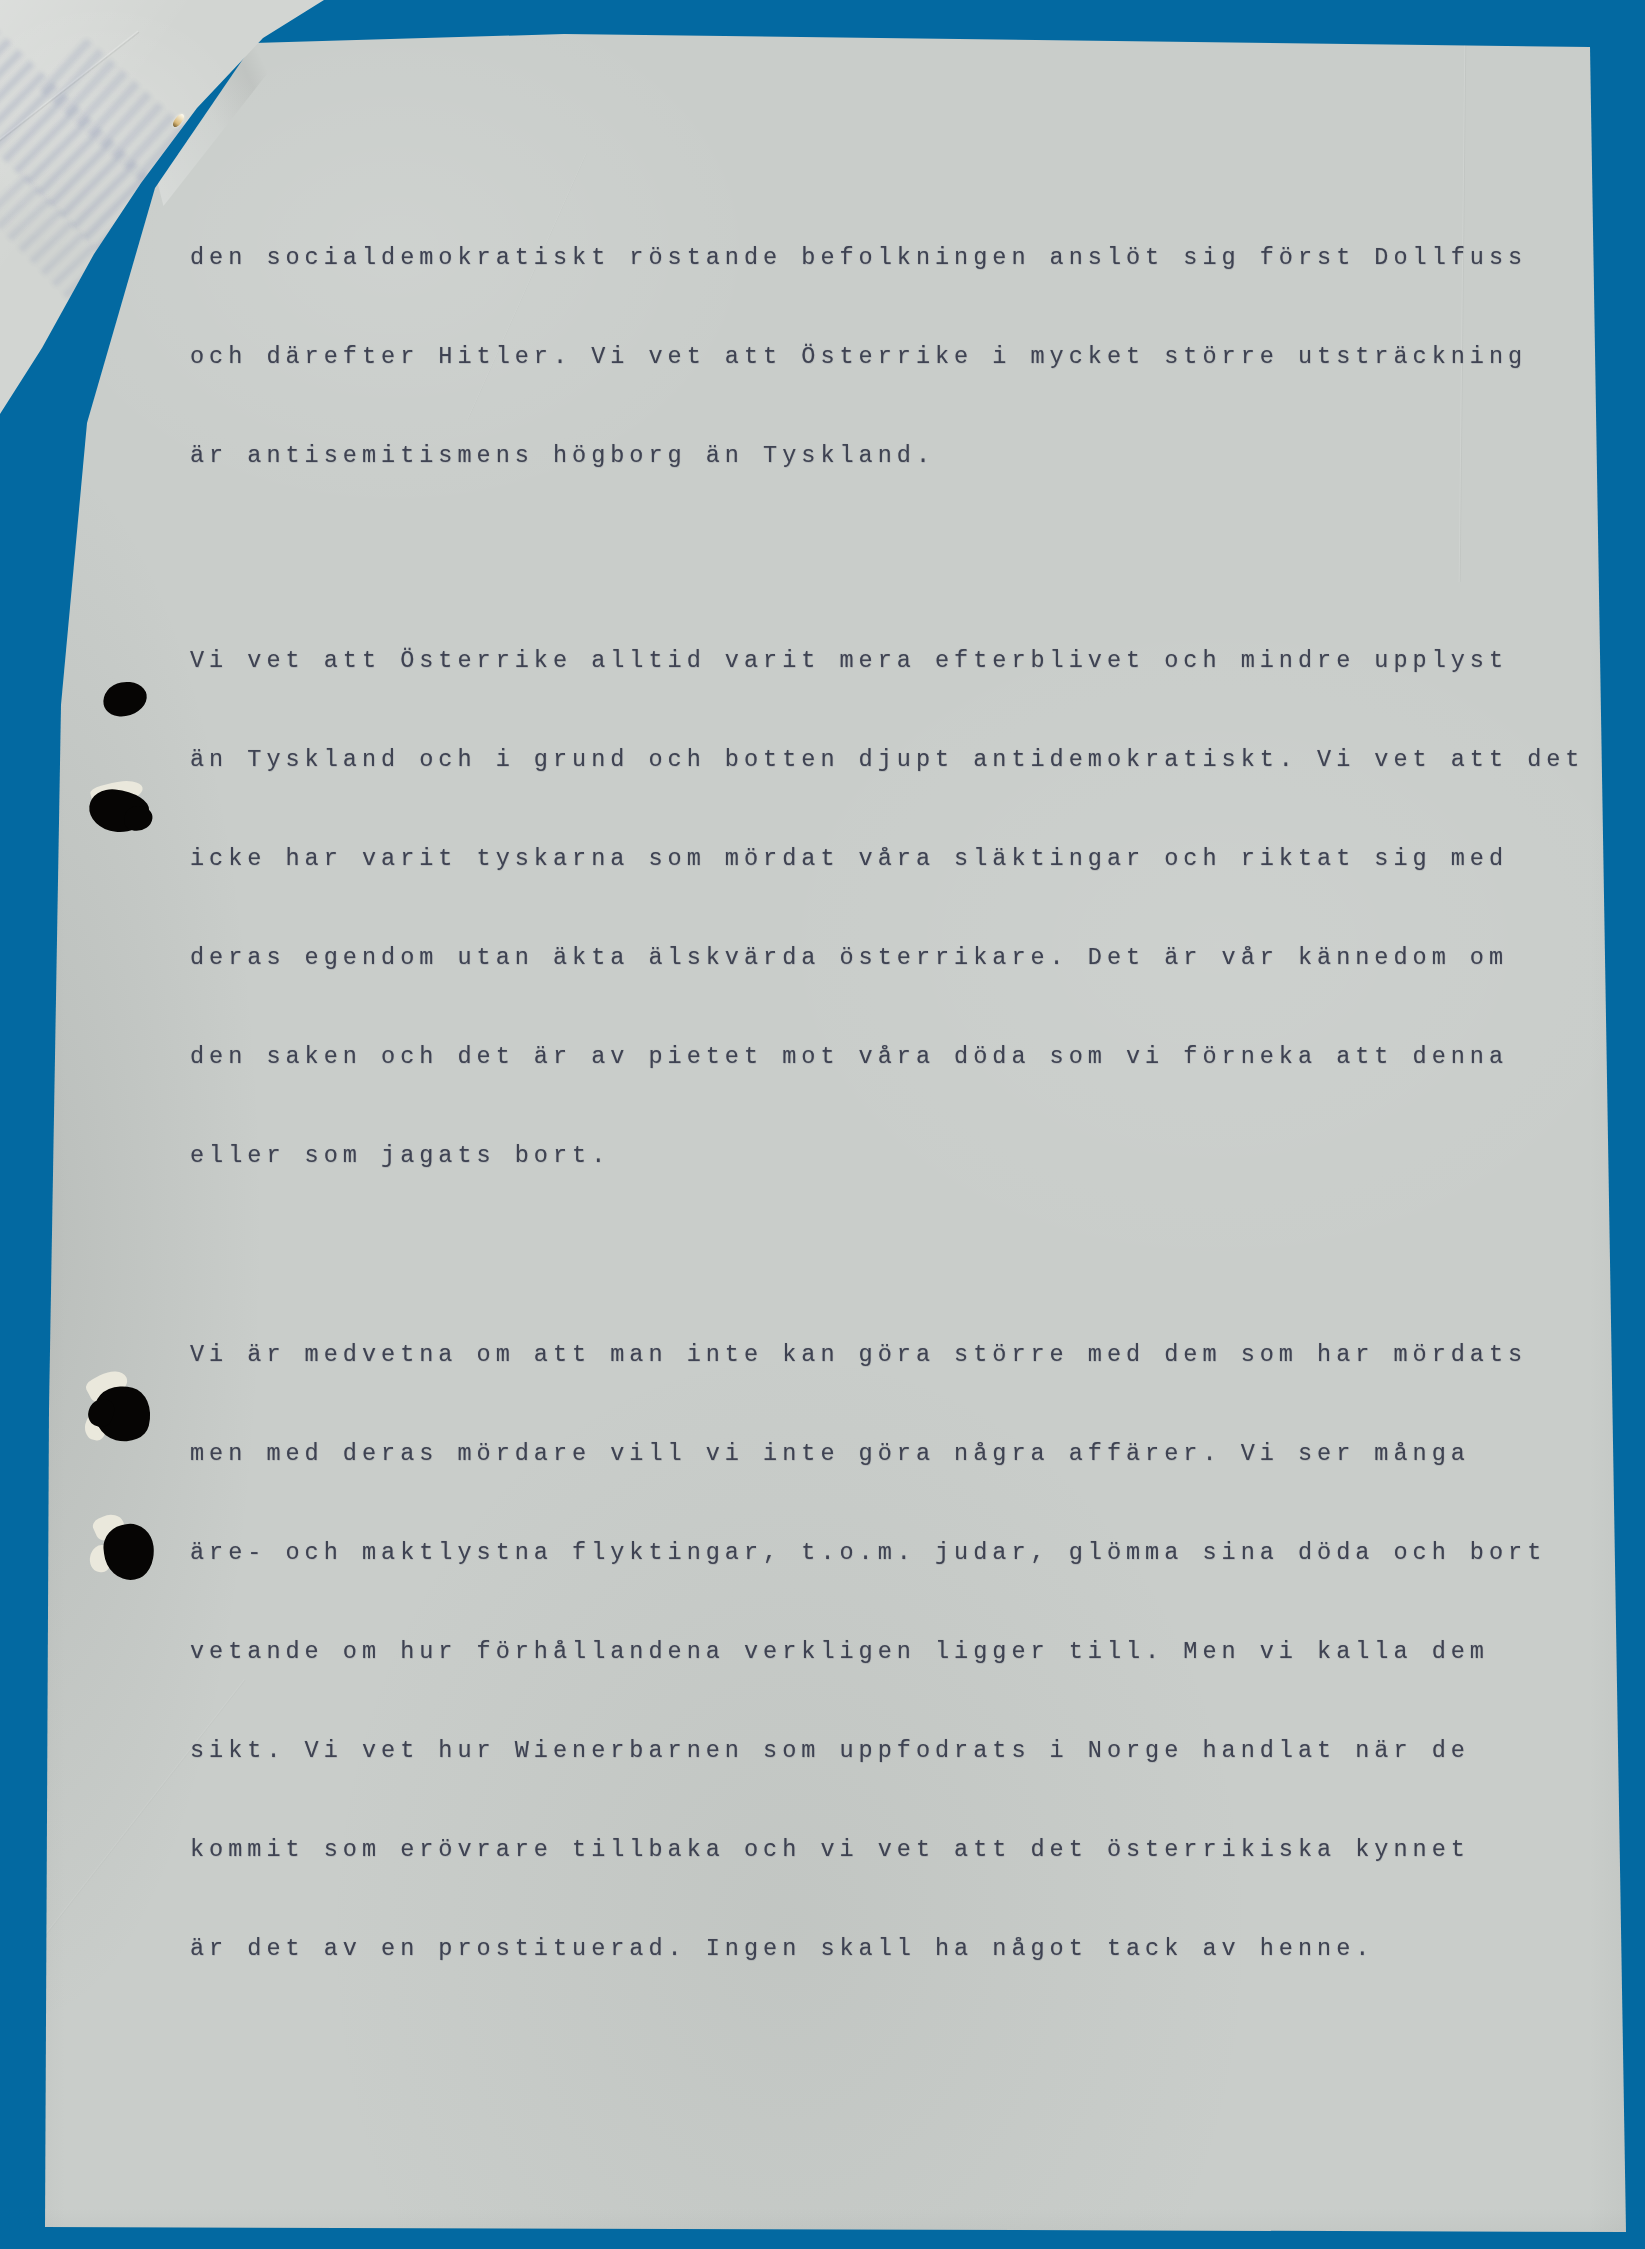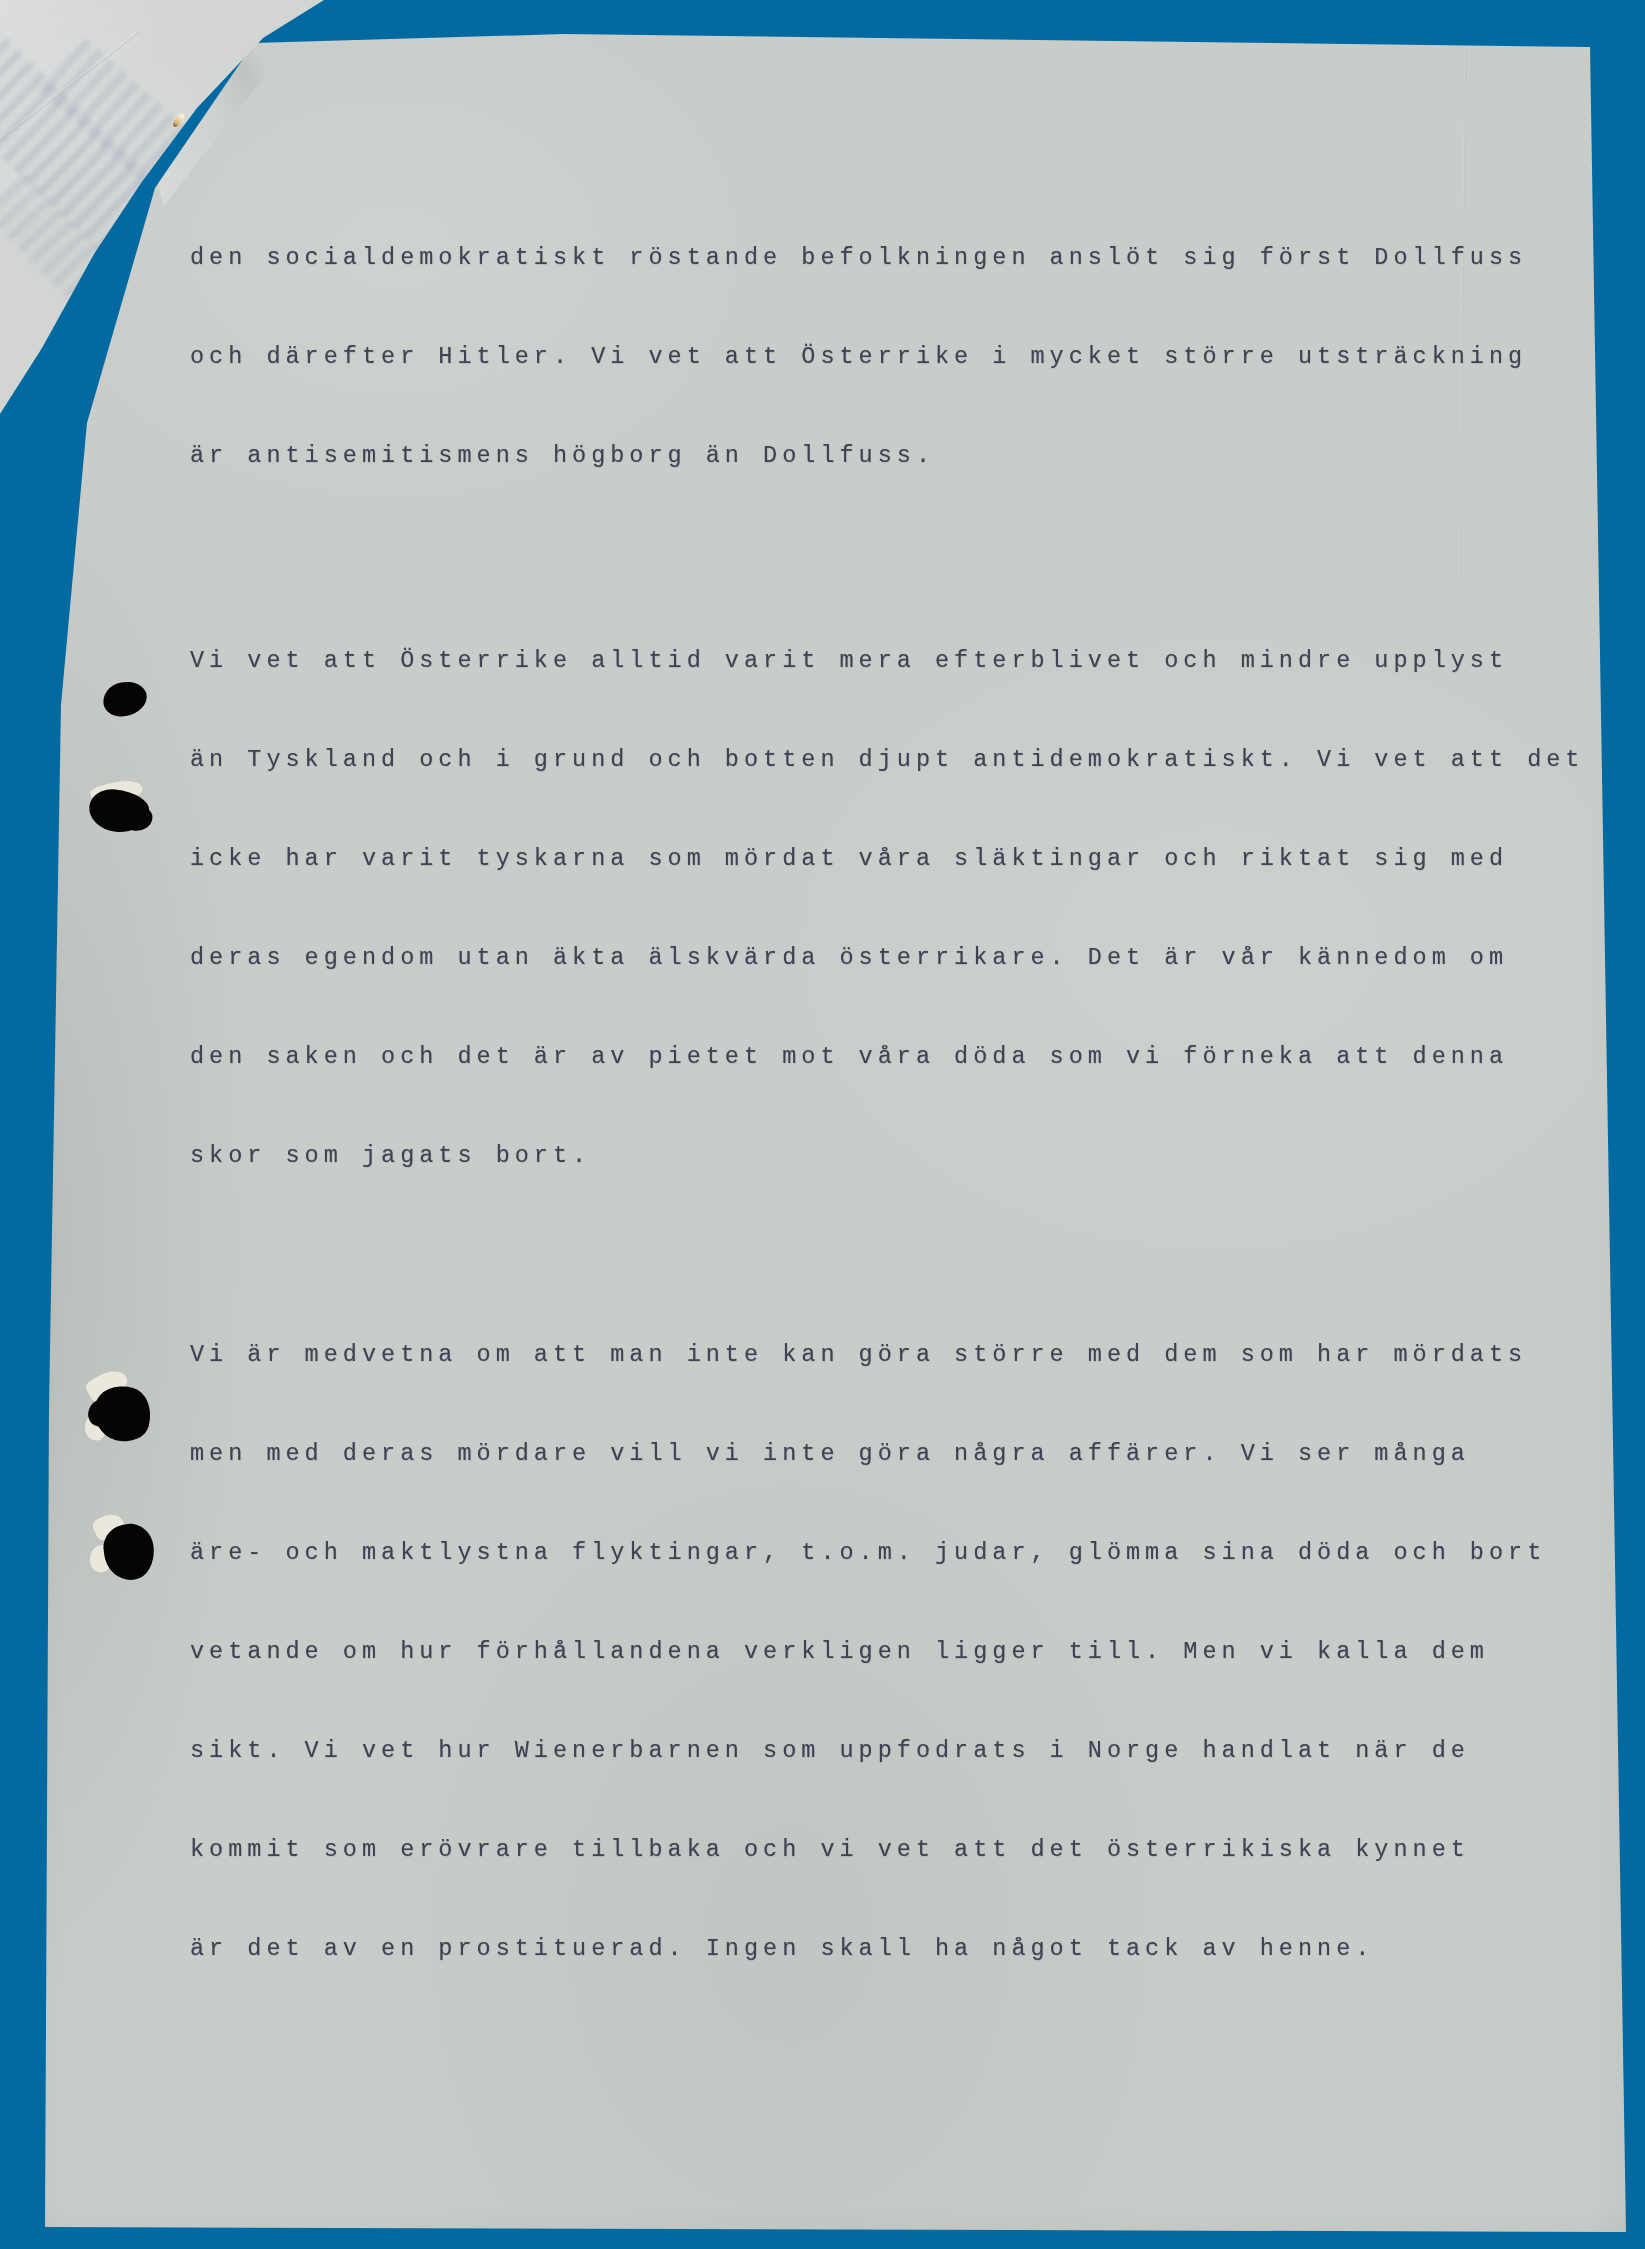--- a/index.html
+++ b/index.html
@@ -98,29 +98,29 @@
   <div id="paper">
     <div class="fold"></div>
     <div class="crease cr1"></div>
     <div class="crease cr2"></div>
     <div class="crease cr3"></div>
 
     <div id="typed">
       <div class="para p1">
         <div class="line">den socialdemokratiskt röstande befolkningen anslöt sig först Dollfuss</div>
         <div class="line">och därefter Hitler. Vi vet att Österrike i mycket större utsträckning</div>
-        <div class="line">är antisemitismens högborg än Dollfuss.</div>
+        <div class="line">är antisemitismens högborg än Tyskland.</div>
       </div>
       <div class="para p2">
         <div class="line">Vi vet att Österrike alltid varit mera efterblivet och mindre upplyst</div>
         <div class="line">än Tyskland och i grund och botten djupt antidemokratiskt. Vi vet att det</div>
         <div class="line">icke har varit tyskarna som mördat våra släktingar och riktat sig med</div>
         <div class="line">deras egendom utan äkta älskvärda österrikare. Det är vår kännedom om</div>
         <div class="line">den saken och det är av pietet mot våra döda som vi förneka att denna</div>
-        <div class="line">skor som jagats bort.</div>
+        <div class="line">eller som jagats bort.</div>
       </div>
       <div class="para p3">
         <div class="line">Vi är medvetna om att man inte kan göra större med dem som har mördats</div>
         <div class="line">men med deras mördare vill vi inte göra några affärer. Vi ser många</div>
         <div class="line">äre- och maktlystna flyktingar, t.o.m. judar, glömma sina döda och bort</div>
         <div class="line">vetande om hur förhållandena verkligen ligger till. Men vi kalla dem</div>
         <div class="line">sikt. Vi vet hur Wienerbarnen som uppfodrats i Norge handlat när de</div>
         <div class="line">kommit som erövrare tillbaka och vi vet att det österrikiska kynnet</div>
         <div class="line">är det av en prostituerad. Ingen skall ha något tack av henne.</div>
       </div>

